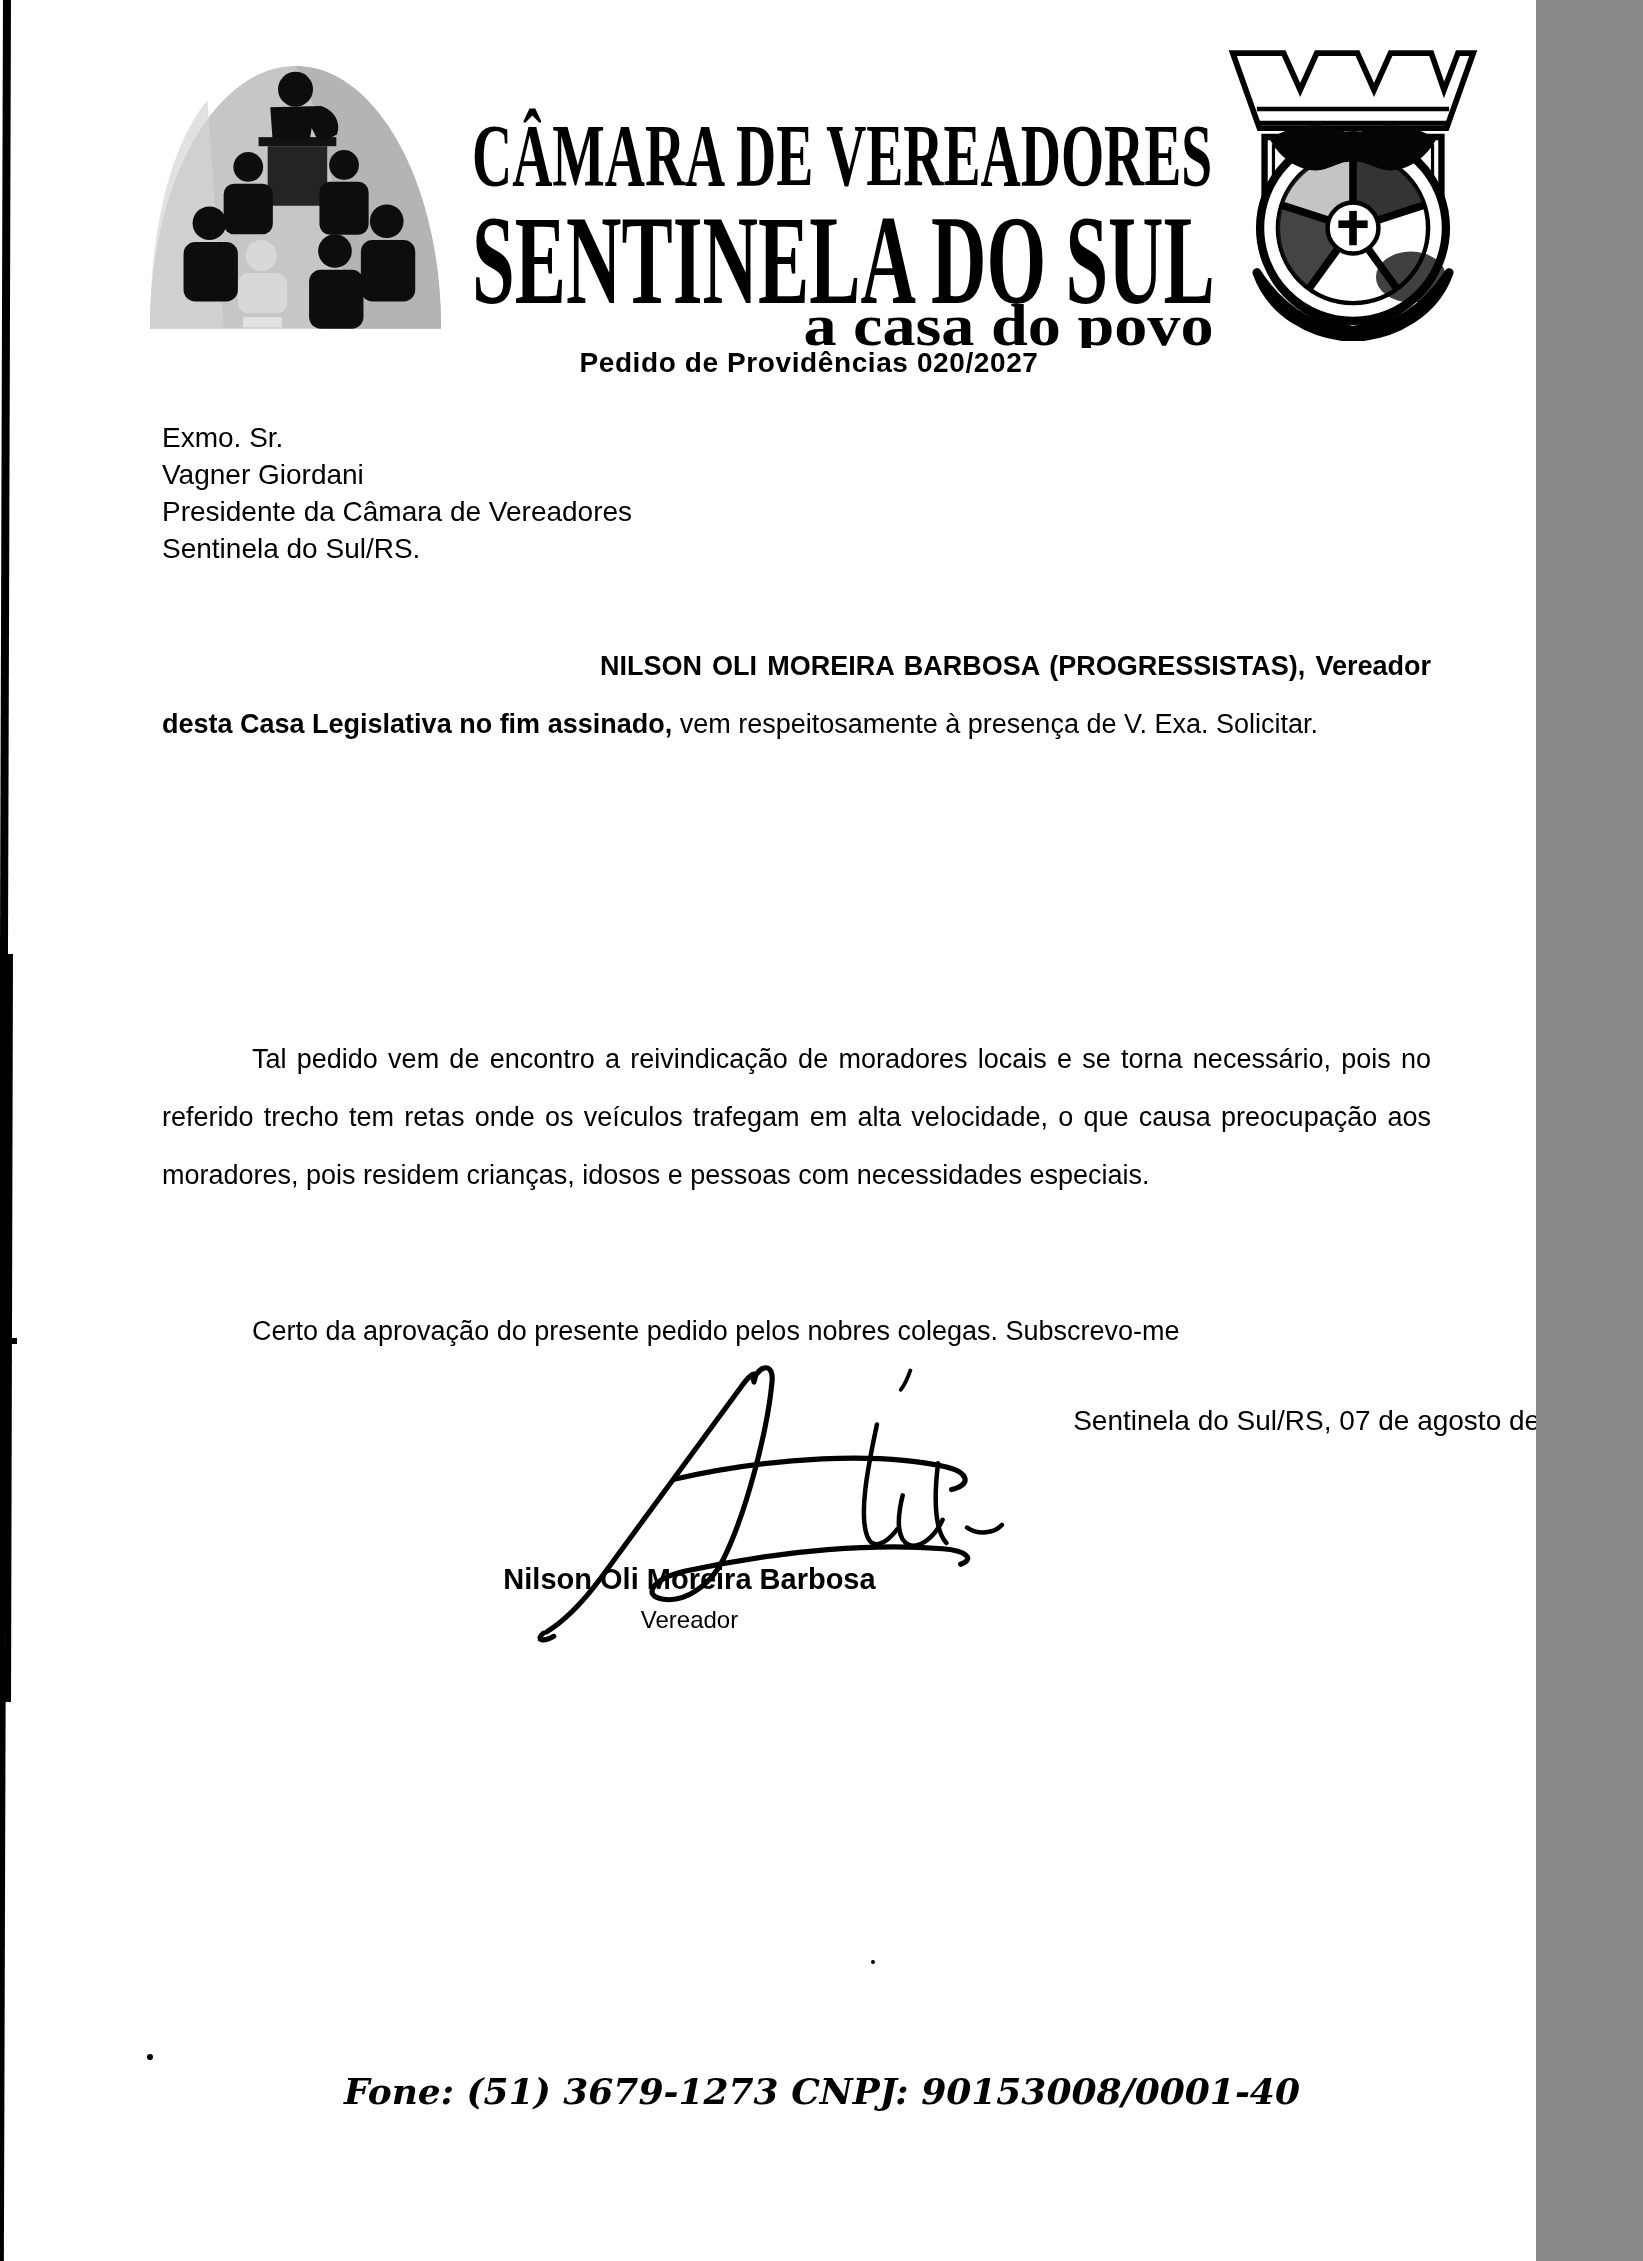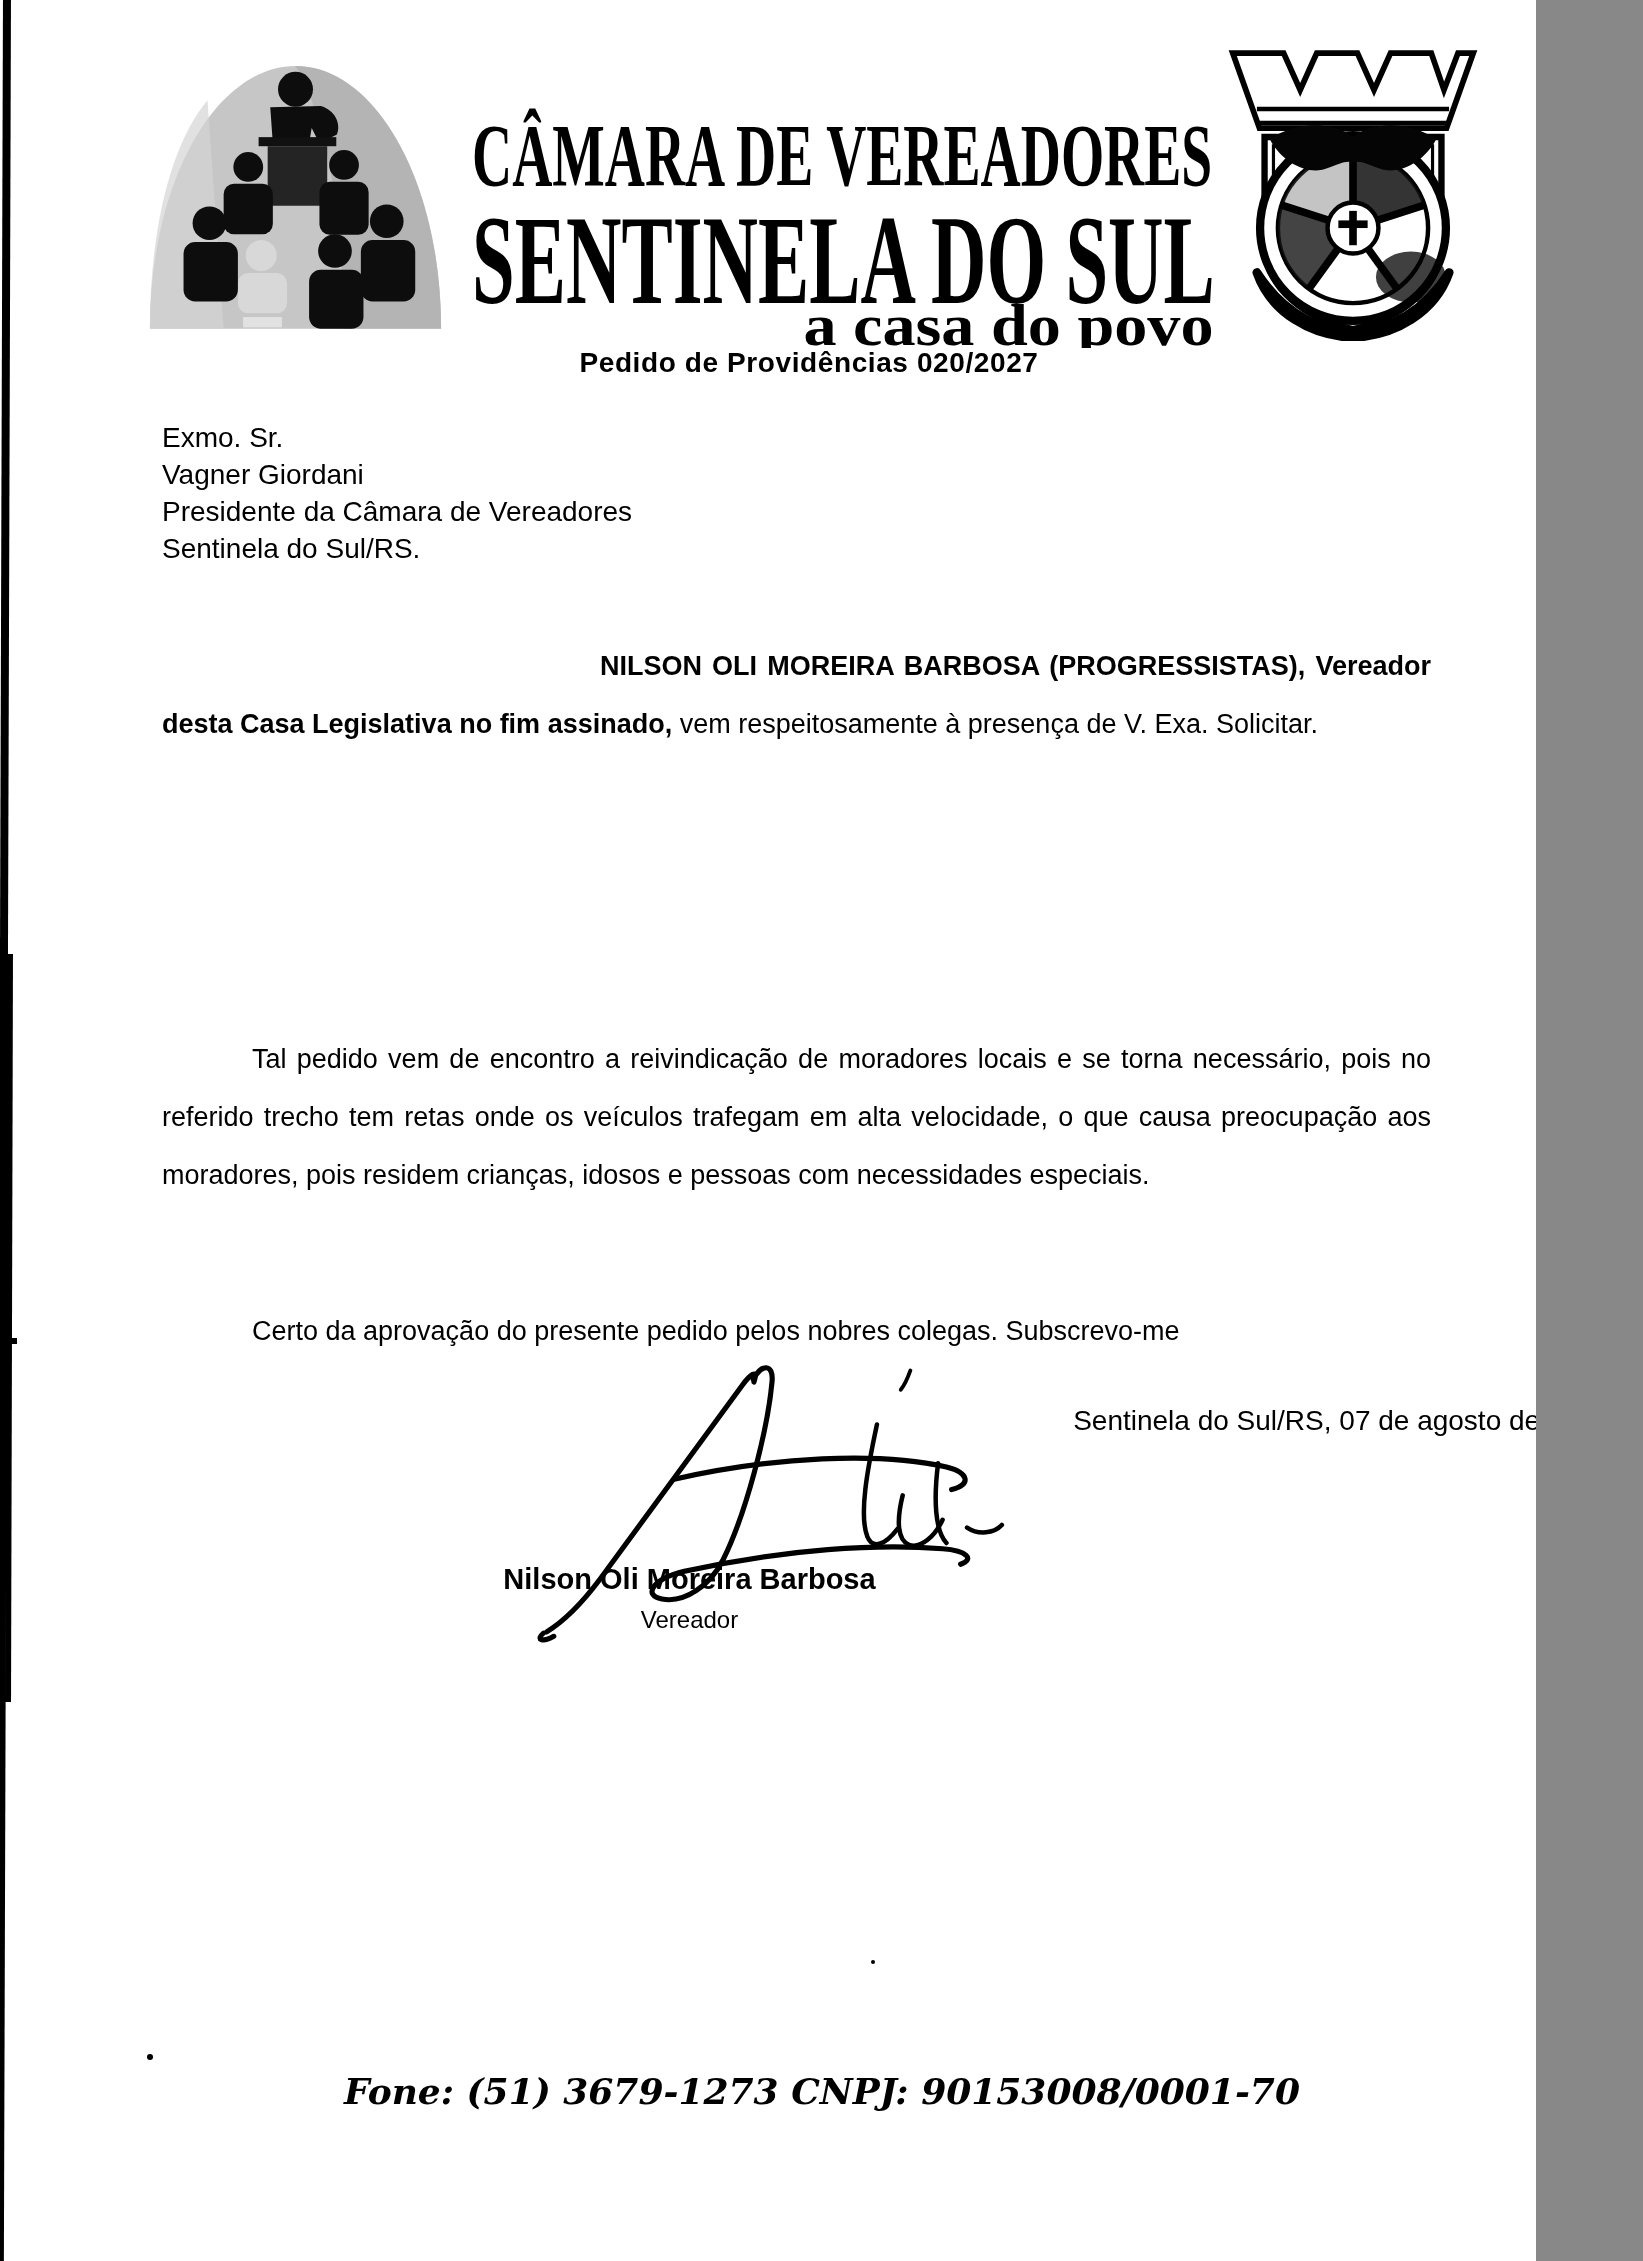--- a/index.html
+++ b/index.html
@@ -167,17 +167,17 @@
       <path stroke-width="6" d="M612 38 C 607 52 602 62 597 68"></path>
     </g>
   </svg>
 
   <div class="signer">
     <div class="name">Nilson Oli Moreira Barbosa</div>
     <div class="role">Vereador</div>
   </div>
 
   <div class="footer">
-    <div>Fone: (51) 3679-1273 CNPJ: 90153008/0001-70</div>
+    <div>Fone: (51) 3679-1273 CNPJ: 90153008/0001-40</div>
   </div>
 
 </div>
 
 
 </body></html>

